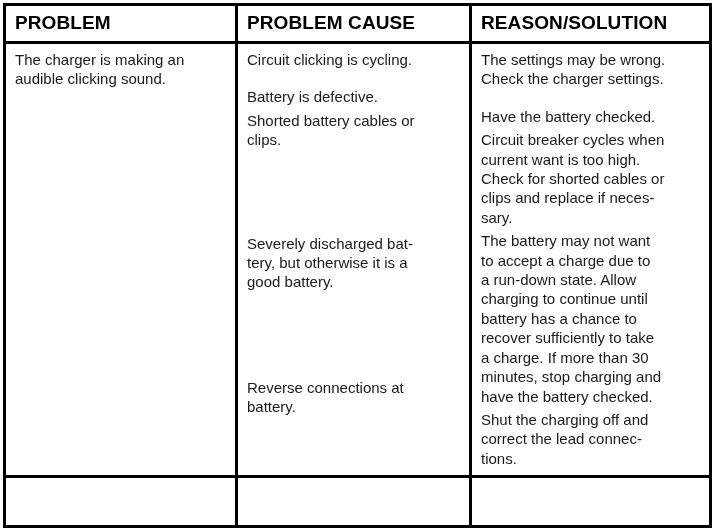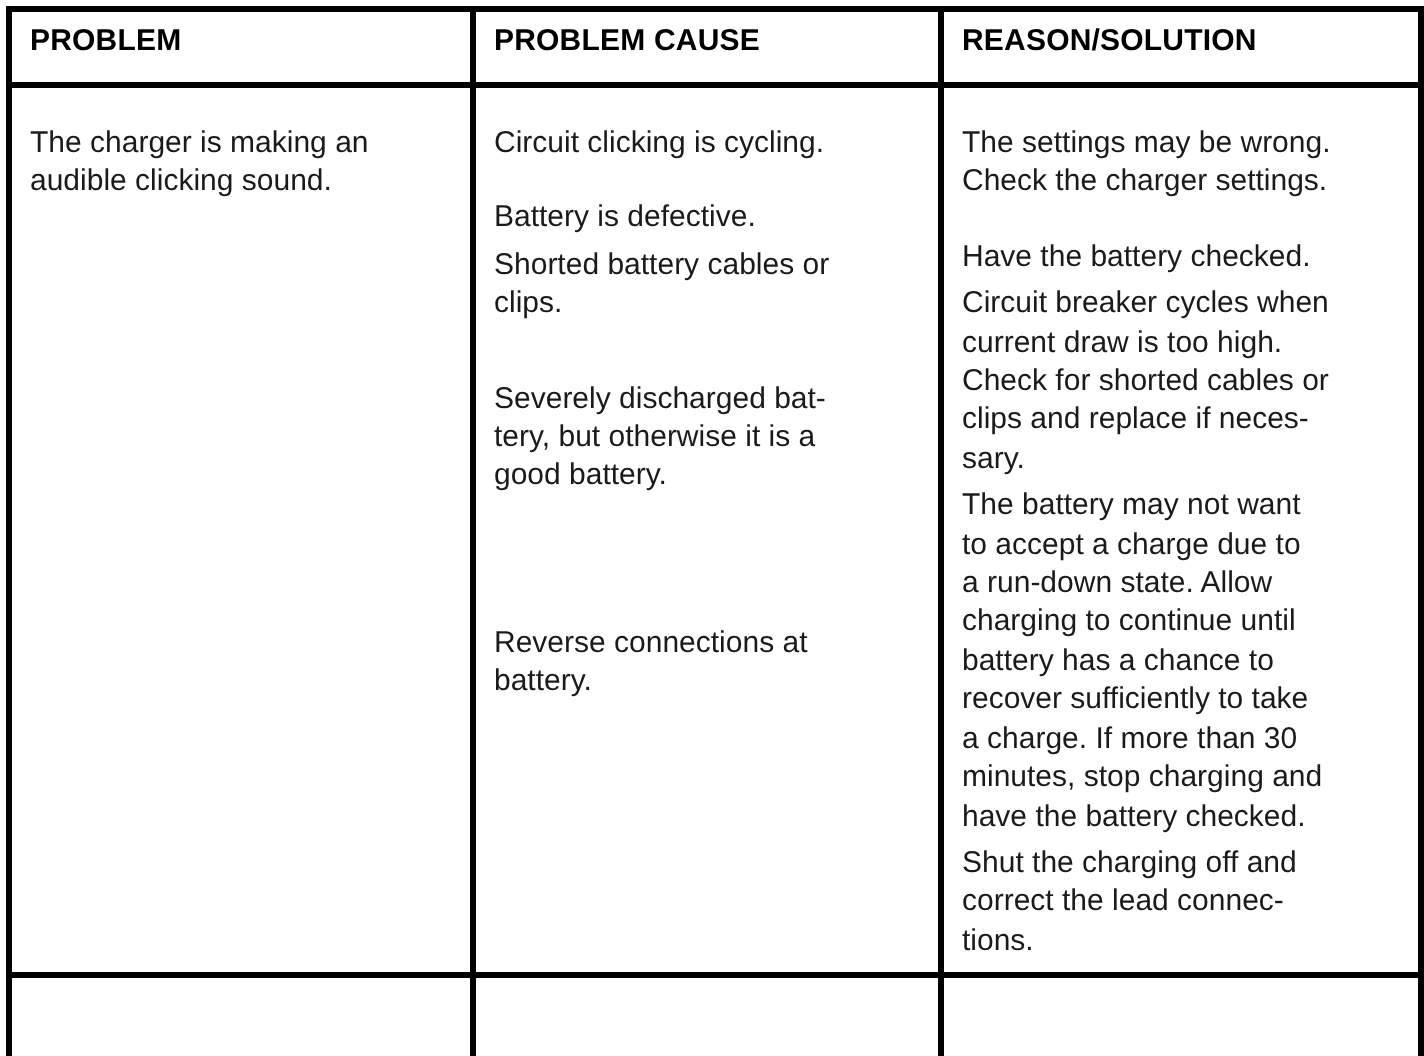--- a/index.html
+++ b/index.html
@@ -44,21 +44,21 @@
   col.c-cause    { width: 234px; }
   col.c-reason   { width: 240px; }
 
   
   thead th {
     height: 38px;
     padding: 0 8px 0 9px;
     vertical-align: middle;
     text-align: left;
     font-weight: bold;
-    font-size: 15px;
+    font-size: 19px;
     letter-spacing: 0.1px;
     color: #000000;
     white-space: nowrap;
   }
 
   
   tbody td {
     font-size: 15px;
     line-height: 19.4px;
   }
@@ -67,25 +67,25 @@
     display: block;
   }
 
   
   .entry {
     display: block;
     white-space: pre-line;
   }
 
   
-  .gap-0  { margin-top: 12px; }
+  .gap-0  { margin-top: 0; }
   .gap-1  { margin-top: 18px; }
   .gap-2  { margin-top: 4px; }
-  .gap-3  { margin-top: 28px; }
-  .gap-4  { margin-top: 64px; }
+  .gap-3  { margin-top: 84px; }
+  .gap-4  { margin-top: 86px; }
 
   .row-main td { height: 434px; }
   .row-second td { height: 50px; }
 </style>
 </head>
 <body>
 
 <div class="sheet">
 
   <table class="trouble-table">
@@ -124,21 +124,21 @@
 battery.</span>
           </span>
         </td>
 
         <td>
           <span class="cell-stack">
             <span class="entry gap-0">The settings may be wrong.
 Check the charger settings.</span>
             <span class="entry gap-1">Have the battery checked.</span>
             <span class="entry gap-2">Circuit breaker cycles when
-current draw is too high.
+current want is too high.
 Check for shorted cables or
 clips and replace if neces-
 sary.</span>
             <span class="entry gap-2">The battery may not want
 to accept a charge due to
 a run-down state. Allow
 charging to continue until
 battery has a chance to
 recover sufficiently to take
 a charge. If more than 30

